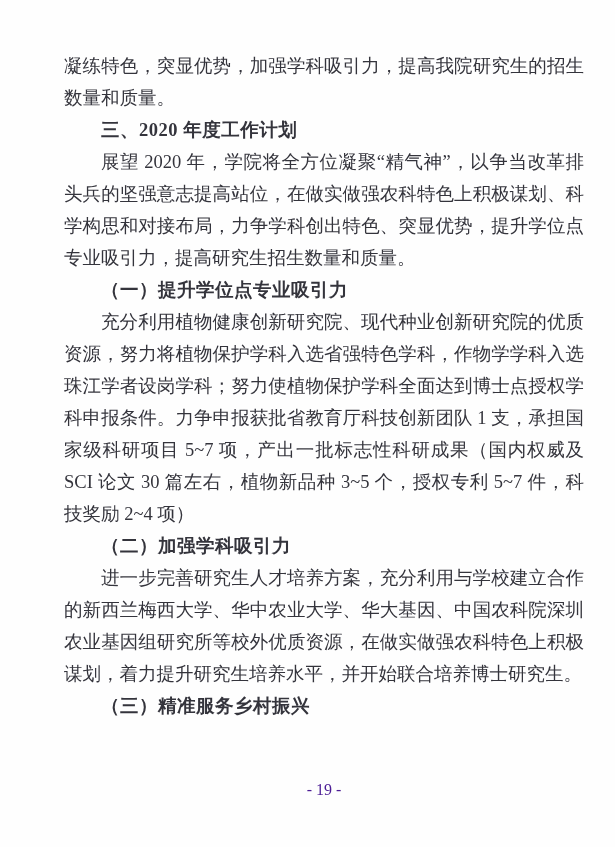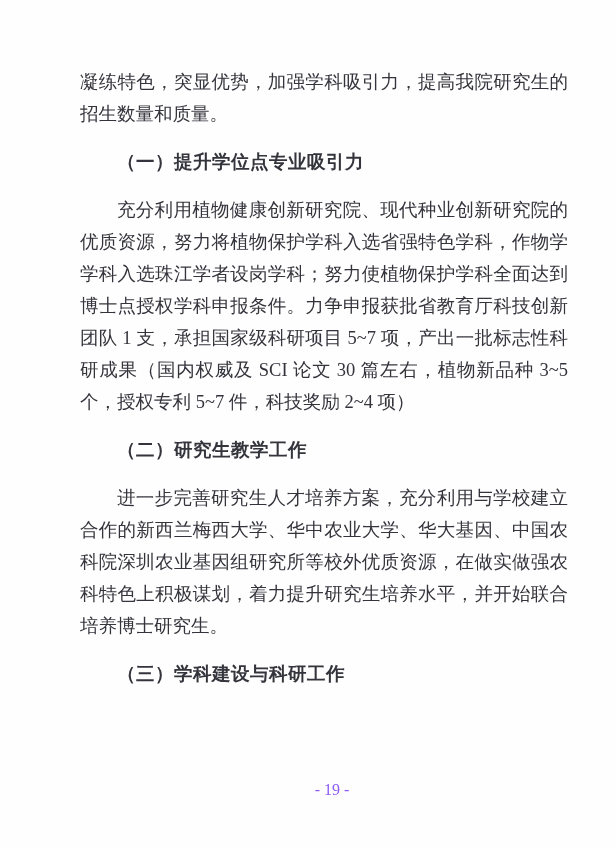--- a/index.html
+++ b/index.html
@@ -21,48 +21,50 @@
     left: 64px;
     top: 50px;
     width: 520px;
     font-size: 18.5px;
     line-height: 32px;
     text-align: justify;
     text-justify: inter-ideograph;
     overflow-wrap: break-word;
   }
   .content p {
-    margin: 16px;
+    margin: 0;
     padding: 0;
     text-indent: 2em;
   }
   .content p.flush {
     text-indent: 0;
   }
   .content p.heading {
     font-weight: bold;
     letter-spacing: 0.5px;
   }
   .footer {
     position: absolute;
-    left: 72px;
+    left: 64px;
     top: 779px;
     width: 520px;
     text-align: center;
     font-size: 16px;
     line-height: 22px;
-    color: #8b5cf6;
+    color: #4c1d95;
   }
 </style>
 </head>
 <body>
 
 <div class="page">
   <div class="content">
     <p class="flush">凝练特色，突显优势，加强学科吸引力，提高我院研究生的招生数量和质量。</p>
+    <p class="heading">三、2020 年度工作计划</p>
+    <p>展望 2020 年，学院将全方位凝聚“精气神”，以争当改革排头兵的坚强意志提高站位，在做实做强农科特色上积极谋划、科学构思和对接布局，力争学科创出特色、突显优势，提升学位点专业吸引力，提高研究生招生数量和质量。</p>
     <p class="heading">（一）提升学位点专业吸引力</p>
     <p>充分利用植物健康创新研究院、现代种业创新研究院的优质资源，努力将植物保护学科入选省强特色学科，作物学学科入选珠江学者设岗学科；努力使植物保护学科全面达到博士点授权学科申报条件。力争申报获批省教育厅科技创新团队 1 支，承担国家级科研项目 5~7 项，产出一批标志性科研成果（国内权威及 SCI 论文 30 篇左右，植物新品种 3~5 个，授权专利 5~7 件，科技奖励 2~4 项）</p>
-    <p class="heading">（二）研究生教学工作</p>
+    <p class="heading">（二）加强学科吸引力</p>
     <p>进一步完善研究生人才培养方案，充分利用与学校建立合作的新西兰梅西大学、华中农业大学、华大基因、中国农科院深圳农业基因组研究所等校外优质资源，在做实做强农科特色上积极谋划，着力提升研究生培养水平，并开始联合培养博士研究生。</p>
-    <p class="heading">（三）学科建设与科研工作</p>
+    <p class="heading">（三）精准服务乡村振兴</p>
   </div>
   <div class="footer">- 19 -</div>
 </div>
 
 </body></html>

